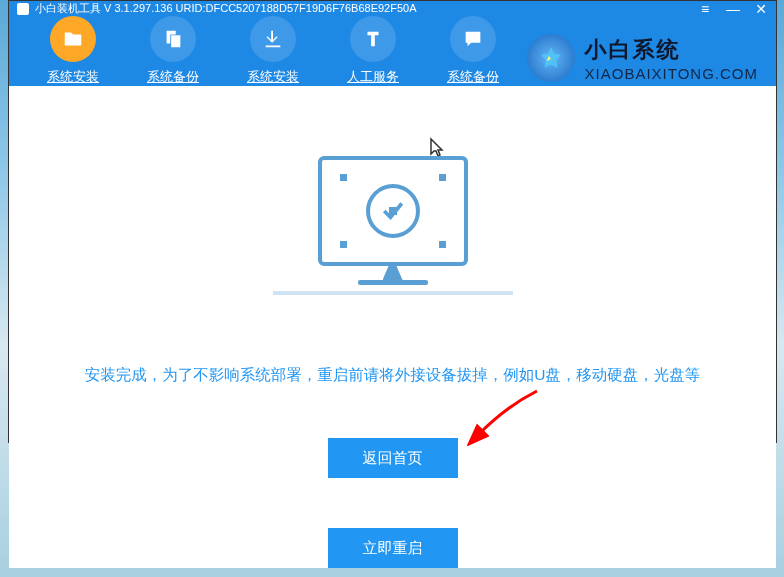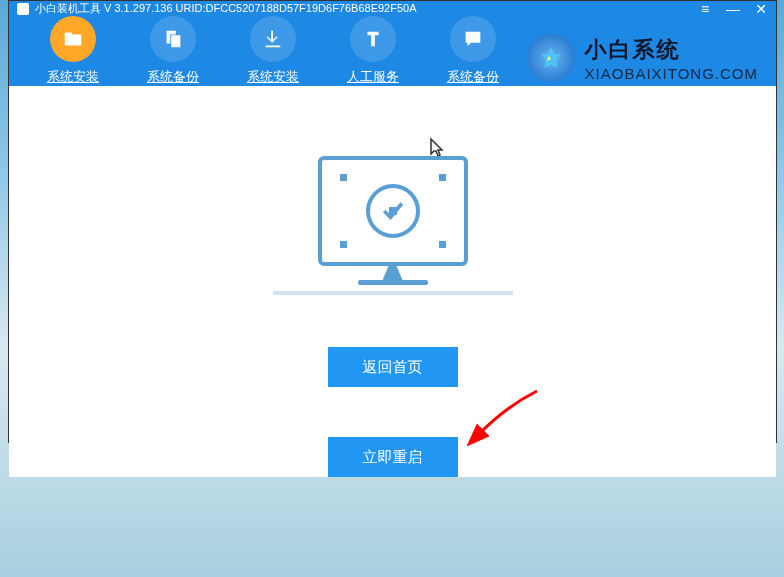--- a/index.html
+++ b/index.html
@@ -295,20 +295,21 @@
           <svg width="30" height="30" viewBox="0 0 24 24">
               <path fill="none" stroke="#5a9fd4" stroke-width="3" d="M5 12l5 5 9-11"></path>
             </svg>
         </div>
       </div>
       <div class="monitor-stand"></div>
       <div class="monitor-base"></div>
       <div class="monitor-shadow"></div>
     </div>
 
+    <div class="message">安装完成，为了不影响系统部署，重启前请将外接设备拔掉，例如U盘，移动硬盘，光盘等</div>
 
     <div class="buttons">
       <button class="btn">返回首页</button>
       <button class="btn">立即重启</button>
     </div>
 
     <svg class="arrow" width="80" height="60">
       <defs>
         <marker id="ah" markerWidth="10" markerHeight="10" refX="2" refY="3" orient="auto">
           <path d="M0,0 L0,6 L8,3 z" fill="#ff0000"></path>

